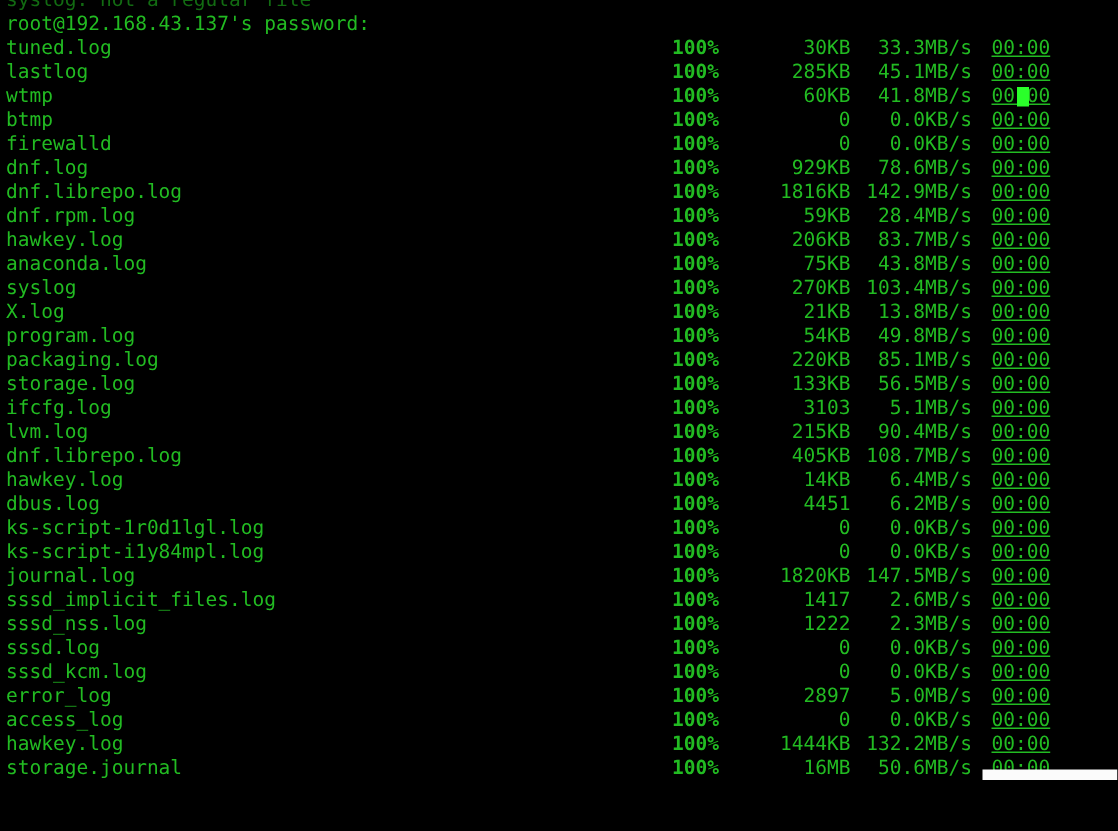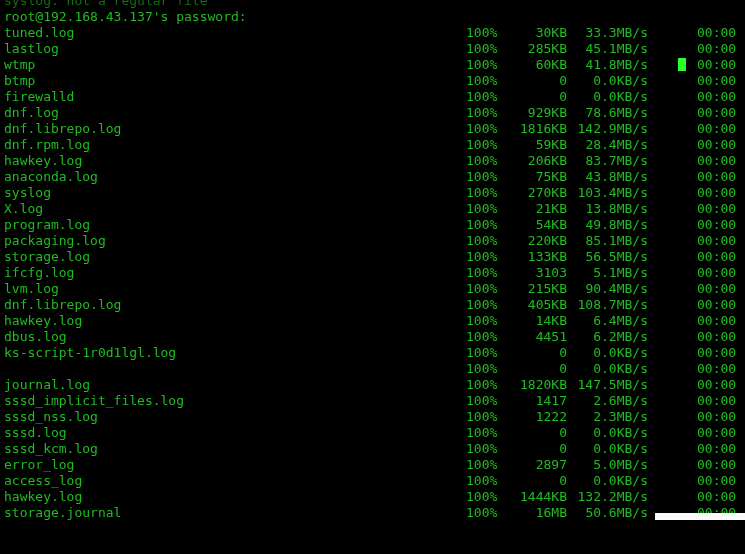--- a/index.html
+++ b/index.html
@@ -41,22 +41,23 @@
   .row.clipped {
     color: #126b12;
   }
   .name {
     position: absolute;
     left: 4px;
     top: 0;
   }
   .pct {
     position: absolute;
-    left: 466px;
+    left: 448px;
     top: 0;
+    font-weight: bold;
   }
   .size {
     position: absolute;
     left: 505px;
     top: 0;
     width: 62px;
     text-align: right;
   }
   .size.wide {
     left: 498px;
@@ -64,22 +65,23 @@
   }
   .rate {
     position: absolute;
     left: 570px;
     top: 0;
     width: 78px;
     text-align: right;
   }
   .eta {
     position: absolute;
-    left: 697px;
+    left: 661px;
     top: 0;
+    text-decoration: underline;
   }
   .cmdline, .pwline, .promptline {
     position: absolute;
     left: 4px;
     top: 0;
     white-space: pre;
   }
   .cursor-block {
     display: inline-block;
     width: 8px;
@@ -152,21 +154,21 @@
         <div class="row"><span class="name">X.log</span><span class="pct">100%</span><span class="size">21KB</span><span class="rate">13.8MB/s</span><span class="eta">00:00</span></div>
         <div class="row"><span class="name">program.log</span><span class="pct">100%</span><span class="size">54KB</span><span class="rate">49.8MB/s</span><span class="eta">00:00</span></div>
         <div class="row"><span class="name">packaging.log</span><span class="pct">100%</span><span class="size">220KB</span><span class="rate">85.1MB/s</span><span class="eta">00:00</span></div>
         <div class="row"><span class="name">storage.log</span><span class="pct">100%</span><span class="size">133KB</span><span class="rate">56.5MB/s</span><span class="eta">00:00</span></div>
         <div class="row"><span class="name">ifcfg.log</span><span class="pct">100%</span><span class="size">3103</span><span class="rate">5.1MB/s</span><span class="eta">00:00</span></div>
         <div class="row"><span class="name">lvm.log</span><span class="pct">100%</span><span class="size">215KB</span><span class="rate">90.4MB/s</span><span class="eta">00:00</span></div>
         <div class="row"><span class="name">dnf.librepo.log</span><span class="pct">100%</span><span class="size">405KB</span><span class="rate">108.7MB/s</span><span class="eta">00:00</span></div>
         <div class="row"><span class="name">hawkey.log</span><span class="pct">100%</span><span class="size">14KB</span><span class="rate">6.4MB/s</span><span class="eta">00:00</span></div>
         <div class="row"><span class="name">dbus.log</span><span class="pct">100%</span><span class="size">4451</span><span class="rate">6.2MB/s</span><span class="eta">00:00</span></div>
         <div class="row"><span class="name">ks-script-1r0d1lgl.log</span><span class="pct">100%</span><span class="size">0</span><span class="rate">0.0KB/s</span><span class="eta">00:00</span></div>
-        <div class="row"><span class="pct">100%</span><span class="size">0</span><span class="rate">0.0KB/s</span><span class="eta">00:00</span></div>
+        <div class="row"><span class="name">ks-script-i1y84mpl.log</span><span class="pct">100%</span><span class="size">0</span><span class="rate">0.0KB/s</span><span class="eta">00:00</span></div>
         <div class="row"><span class="name">journal.log</span><span class="pct">100%</span><span class="size wide">1820KB</span><span class="rate">147.5MB/s</span><span class="eta">00:00</span></div>
         <div class="row"><span class="name">sssd_implicit_files.log</span><span class="pct">100%</span><span class="size">1417</span><span class="rate">2.6MB/s</span><span class="eta">00:00</span></div>
         <div class="row"><span class="name">sssd_nss.log</span><span class="pct">100%</span><span class="size">1222</span><span class="rate">2.3MB/s</span><span class="eta">00:00</span></div>
         <div class="row"><span class="name">sssd.log</span><span class="pct">100%</span><span class="size">0</span><span class="rate">0.0KB/s</span><span class="eta">00:00</span></div>
         <div class="row"><span class="name">sssd_kcm.log</span><span class="pct">100%</span><span class="size">0</span><span class="rate">0.0KB/s</span><span class="eta">00:00</span></div>
         <div class="row"><span class="name">error_log</span><span class="pct">100%</span><span class="size">2897</span><span class="rate">5.0MB/s</span><span class="eta">00:00</span></div>
         <div class="row"><span class="name">access_log</span><span class="pct">100%</span><span class="size">0</span><span class="rate">0.0KB/s</span><span class="eta">00:00</span></div>
         <div class="row"><span class="name">hawkey.log</span><span class="pct">100%</span><span class="size wide">1444KB</span><span class="rate">132.2MB/s</span><span class="eta">00:00</span></div>
         <div class="row"><span class="name">storage.journal</span><span class="pct">100%</span><span class="size">16MB</span><span class="rate">50.6MB/s</span><span class="eta">00:00</span></div>
       </div>

